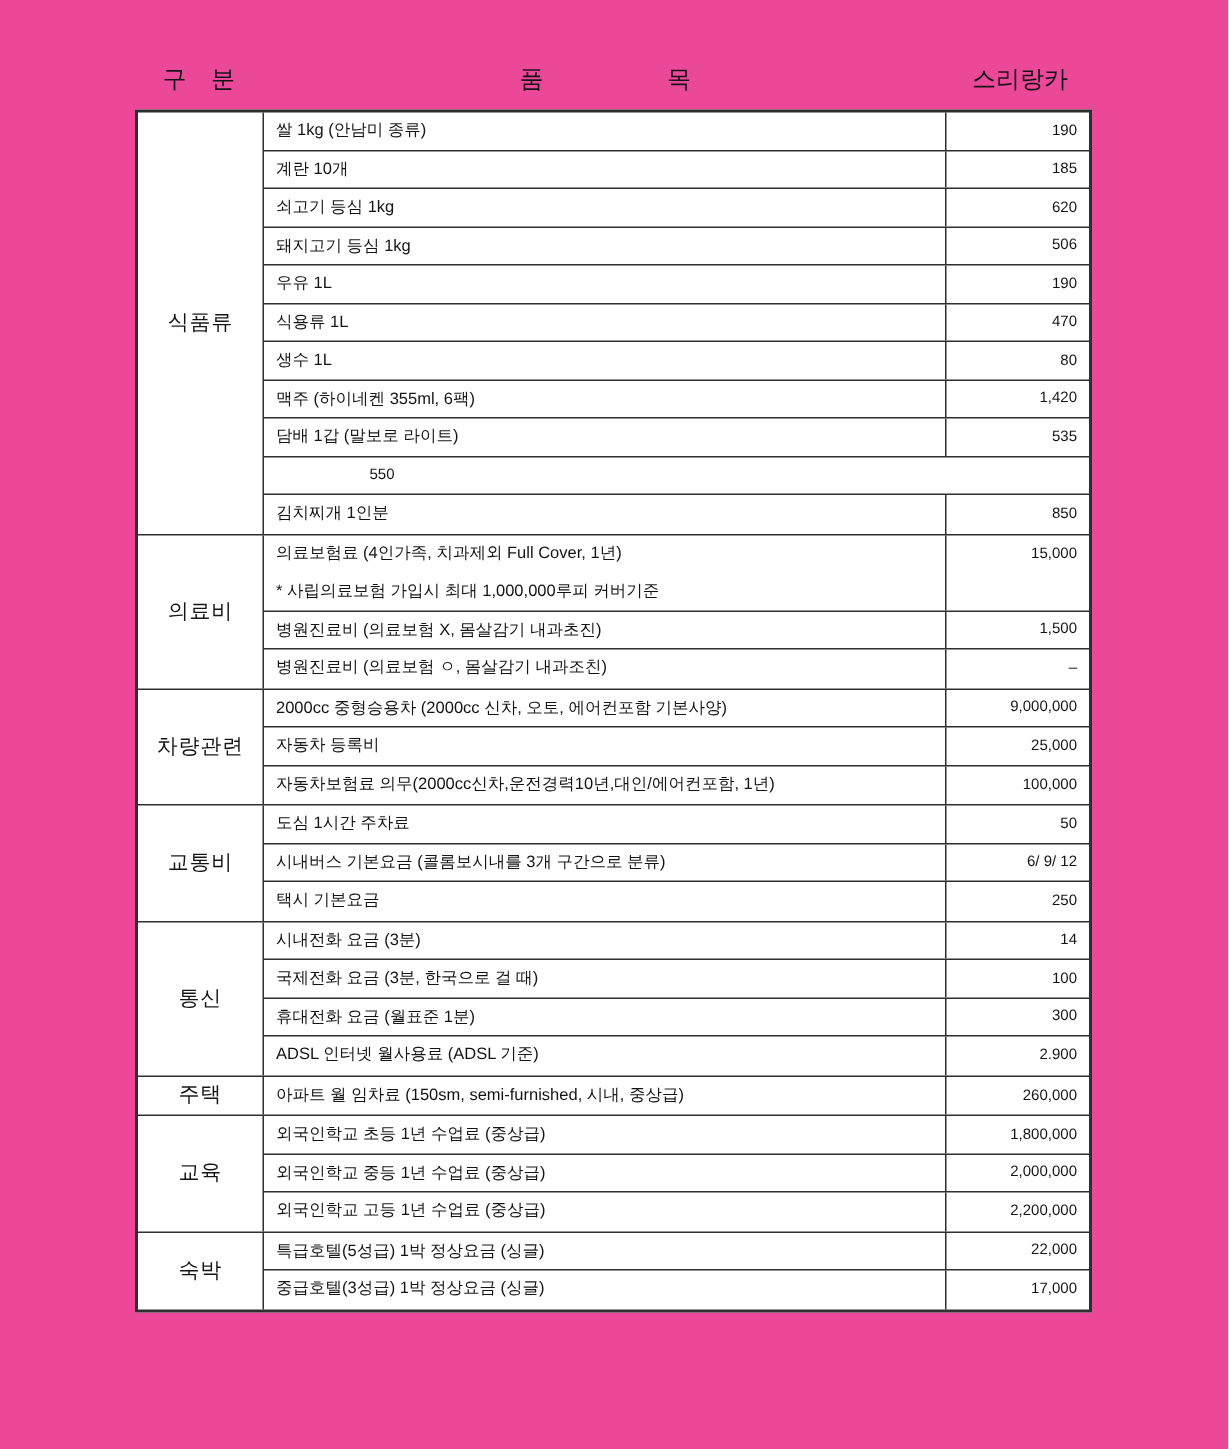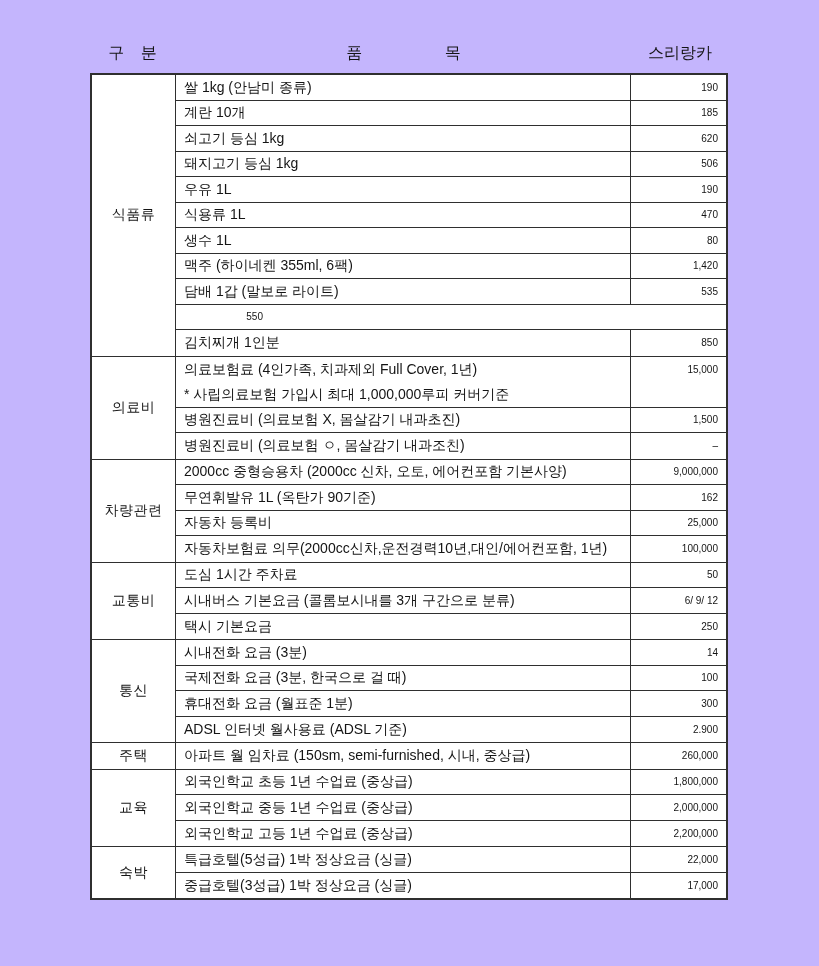--- a/index.html
+++ b/index.html
@@ -1,21 +1,21 @@
 <!DOCTYPE html>
 <html><head>
 <meta charset="utf-8">
 <style>
   * { margin: 0; padding: 0; box-sizing: border-box; }
   html, body { background: #ffffff; }
   .page {
     position: relative;
     width: 819px;
     height: 966px;
-    background: #c4b5fd;
+    background: #ec4899;
     font-family: "Liberation Sans", "DejaVu Sans", sans-serif;
     color: #141414;
     overflow: hidden;
   }
   
   .header-row {
     position: absolute;
     left: 90px;
     top: 38px;
     width: 638px;
@@ -60,22 +60,21 @@
   }
   .rows .row:last-child { border-bottom: none; }
   .row.tall { height: 51px; }
   .item-cell {
     flex: 1;
     border-right: 1px solid #2f2f2f;
     padding-left: 8px;
     padding-right: 4px;
     display: flex;
     flex-direction: column;
-    justify-content: center;
-    font-size: 14px;
+    font-size: 11px;
     overflow: hidden;
   }
   .item-line { line-height: 25px; white-space: nowrap; }
   .price-cell {
     width: 95px;
     padding-right: 8px;
     display: flex;
     align-items: center;
     justify-content: flex-end;
     font-size: 10px;
@@ -188,26 +187,20 @@
         <div class="cat-cell">차량관련</div>
         <div class="rows">
           <div class="row">
             <div class="item-cell">
               <div class="item-line">2000cc 중형승용차 (2000cc 신차, 오토, 에어컨포함 기본사양)</div>
             </div>
             <div class="price-cell">9,000,000</div>
           </div>
           <div class="row">
             <div class="item-cell">
-              <div class="item-line">무연휘발유 1L (옥탄가 90기준)</div>
-            </div>
-            <div class="price-cell">162</div>
-          </div>
-          <div class="row">
-            <div class="item-cell">
               <div class="item-line">자동차 등록비</div>
             </div>
             <div class="price-cell">25,000</div>
           </div>
           <div class="row">
             <div class="item-cell">
               <div class="item-line">자동차보험료 의무(2000cc신차,운전경력10년,대인/에어컨포함, 1년)</div>
             </div>
             <div class="price-cell">100,000</div>
           </div>

